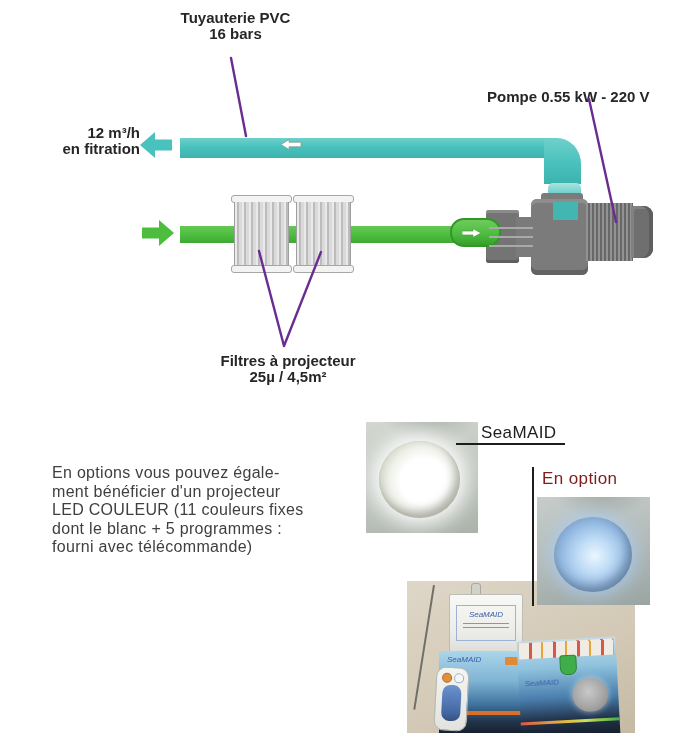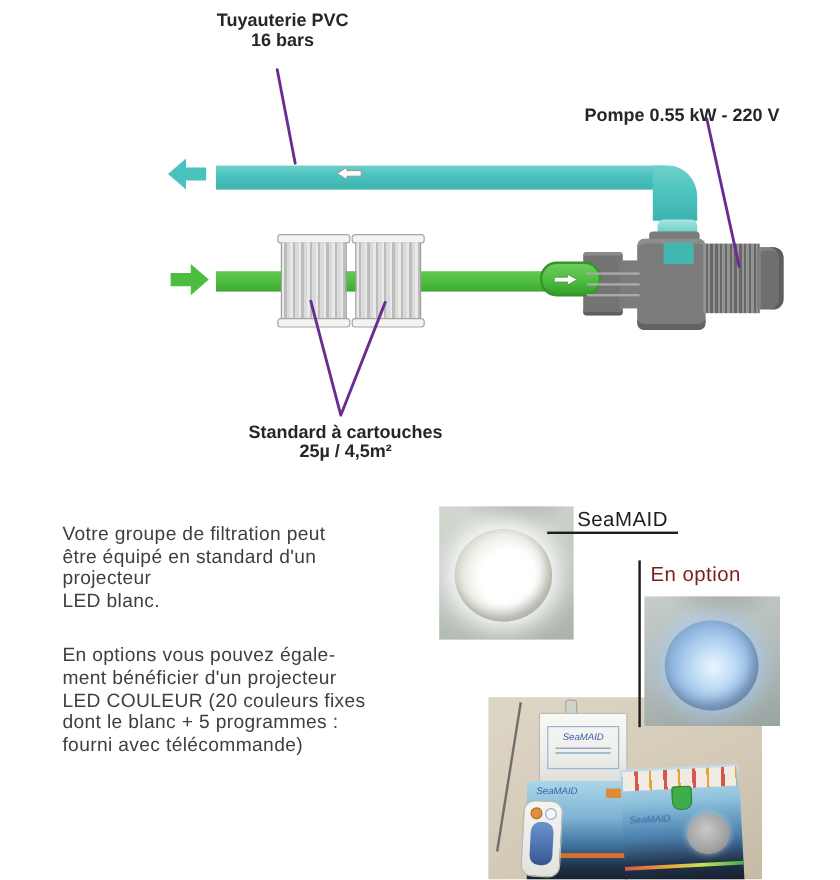--- a/index.html
+++ b/index.html
@@ -123,22 +123,24 @@
   .cap-option{left:542px;top:469px;font-size:17px;color:#7f1d1d;letter-spacing:0.4px;z-index:5;}
   .vline{left:532px;top:467px;width:2px;height:139px;background:#1d1d1d;z-index:3;}
 </style>
 </head>
 <body>
 
 <div class="canvas">
 
   <div class="abs diag-label lbl-pipe ml">Tuyauterie PVC
 16 bars</div>
+  <div class="abs diag-label lbl-flow ml">12 m³/h
+en fitration</div>
   <div class="abs diag-label lbl-pump">Pompe 0.55 kW - 220 V</div>
-  <div class="abs diag-label lbl-filters ml">Standard à cartouches
+  <div class="abs diag-label lbl-filters ml">Filtres à projecteur
 25µ / 4,5m²</div>
 
   <div class="abs pipe-teal"></div>
   <div class="abs elbow"></div>
   <div class="abs coupling"></div>
   <div class="abs teal-stub"></div>
 
   <svg class="abs arrow-svg" style="left:140px;top:132px;" width="32" height="26">
     <polygon points="0,13 15,0 15,7.5 32,7.5 32,18.5 15,18.5 15,26" fill="#49c1bc"></polygon>
   </svg>
@@ -179,27 +181,23 @@
   <div class="abs pump-motor"></div>
   <div class="abs pump-cap"></div>
 
   <svg class="abs leader-svg" width="700" height="410" viewBox="0 0 700 410">
     <path d="M231,58 L246,136" stroke="#6b2c91" stroke-width="2.4" fill="none" stroke-linecap="round"></path>
     <path d="M589,99 L616,222" stroke="#6b2c91" stroke-width="2.4" fill="none" stroke-linecap="round"></path>
     <path d="M259,251 L284,346 L321,252" stroke="#6b2c91" stroke-width="2.4" fill="none" stroke-linecap="round" stroke-linejoin="round"></path>
   </svg>
 
   <div class="abs bodytext">
-    <div class="p1 ml">Votre groupe de filtration peut
-être équipé en standard d'un
-projecteur
-LED blanc.</div>
     <div class="p2 ml">En options vous pouvez égale-
 ment bénéficier d'un projecteur
-LED COULEUR (20 couleurs fixes
+LED COULEUR (11 couleurs fixes
 dont le blanc + 5 programmes :
 fourni avec télécommande)</div>
   </div>
 
   <div class="abs photo photo1">
     <div class="niche"></div>
     <div class="dome-white"></div>
   </div>
 
   <div class="abs cap-standard">SeaMAID</div>

